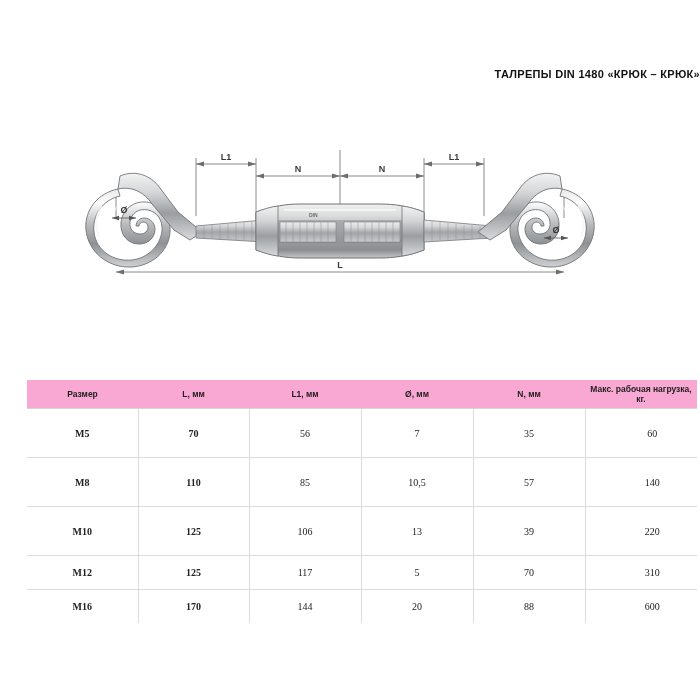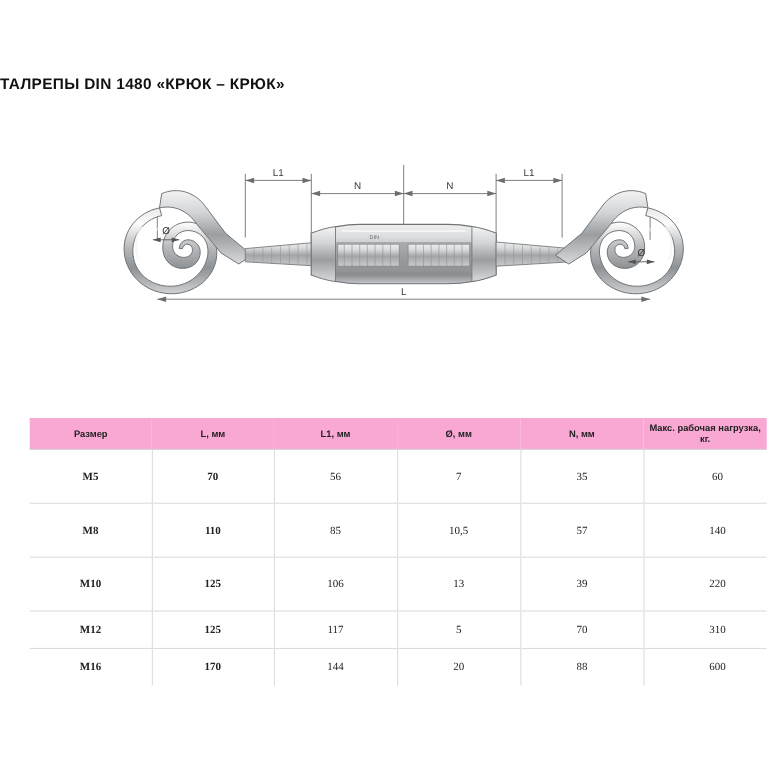--- a/index.html
+++ b/index.html
@@ -18,34 +18,35 @@
     position: relative;
     width: 700px;
     height: 700px;
     background: #fff;
   }
   .title {
     position: absolute;
     top: 68px;
     left: 0;
     width: 700px;
-    text-align: left;
-    font-size: 14px;
+    text-align: right;
+    font-size: 11px;
     font-weight: bold;
     letter-spacing: 0.3px;
     color: #111;
   }
 
   
   .drawing {
     position: absolute;
     top: 120px;
-    left: 105px;
+    left: 78px;
     width: 520px;
     height: 215px;
+    font-weight: bold;
   }
   .drawing svg {
     display: block;
   }
 
   
   .table-wrap {
     position: absolute;
     top: 380px;
     left: 27px;

